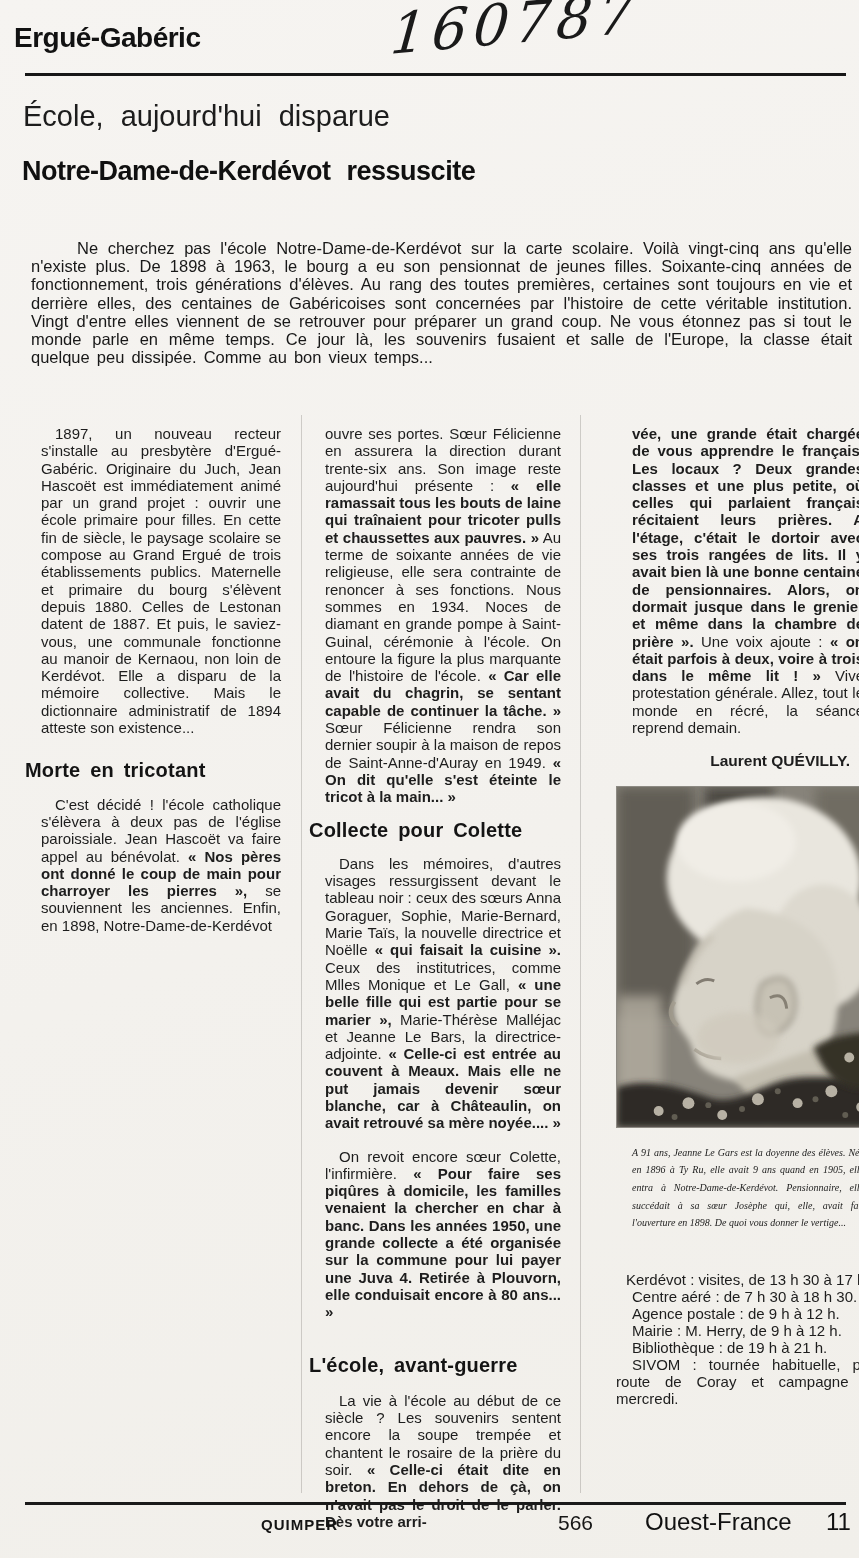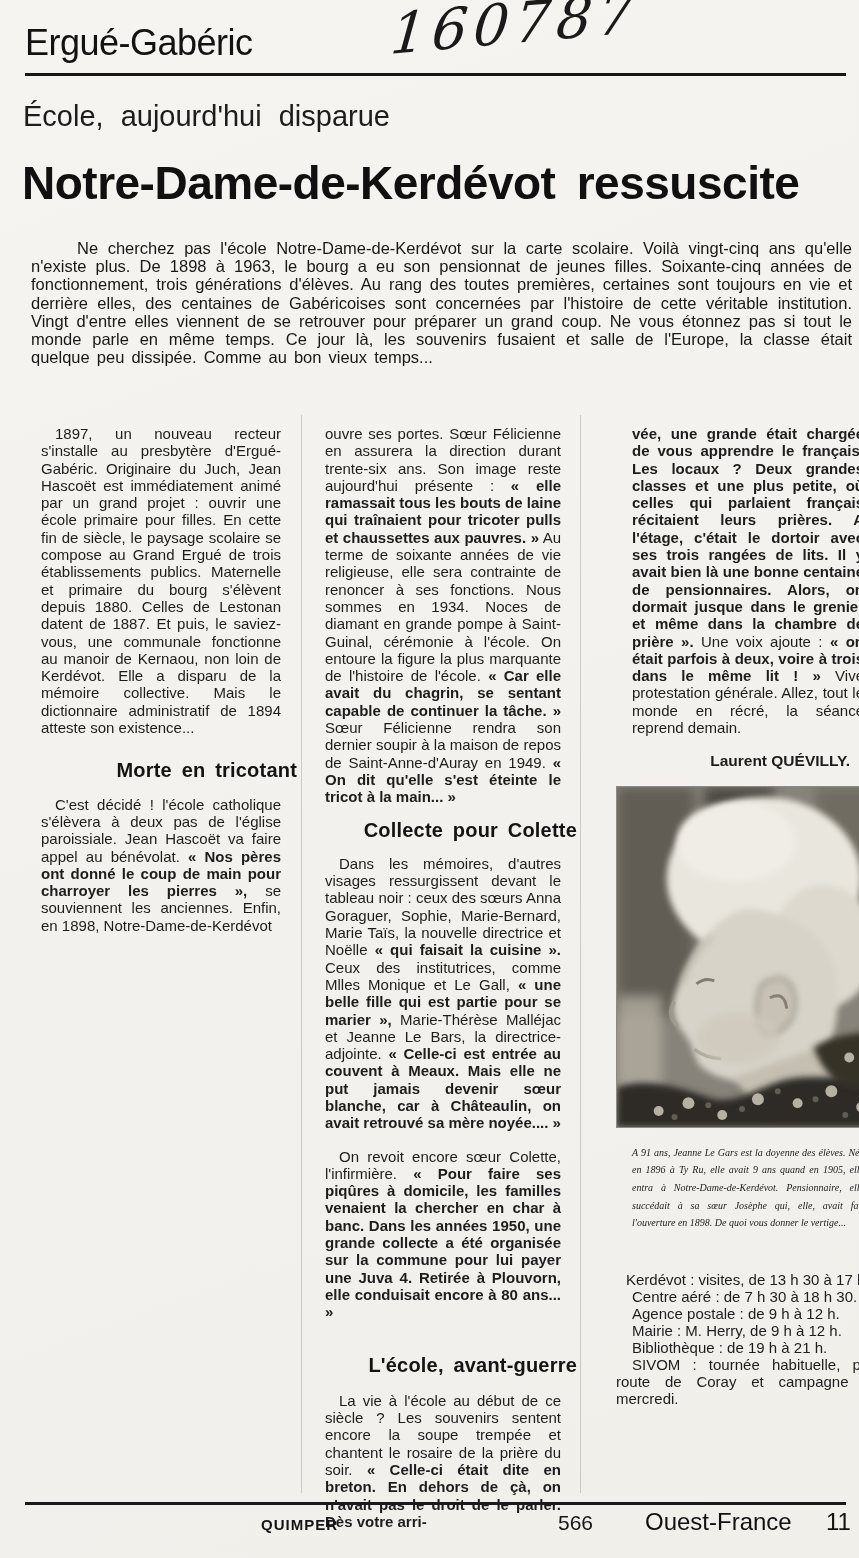--- a/index.html
+++ b/index.html
@@ -2,43 +2,43 @@
 <html lang="fr"><head>
 <meta charset="utf-8">
 <style>
   html,body{margin:0;padding:0;background:#e8e6e2;}
   .page{
     position:relative;width:859px;height:1558px;overflow:hidden;
     background:linear-gradient(160deg,#f6f4f1 0%,#f3f1ed 55%,#f1efea 100%);
     font-family:"Liberation Sans","DejaVu Sans",sans-serif;color:#1b1b1b;
   }
   
-  .kicker{position:absolute;left:25px;top:22px;font-size:36px;font-weight:normal;letter-spacing:-.5px;color:#121212;}
+  .kicker{position:absolute;left:14px;top:22px;font-size:28px;font-weight:bold;letter-spacing:-.5px;color:#121212;}
   .handwritten{
     position:absolute;left:388px;top:2px;font-family:"DejaVu Serif",serif;font-style:italic;
     font-size:56px;font-weight:400;color:#1a1a1a;letter-spacing:6px;
     transform:rotate(-5deg) skewX(-10deg);transform-origin:left bottom;
   }
   .rule-top{position:absolute;left:25px;top:73px;width:821px;height:3px;background:#171717;}
   .subtitle{position:absolute;left:23px;top:100px;font-size:29px;font-weight:400;word-spacing:9px;color:#1c1c1c;}
-  .headline{position:absolute;left:22px;top:156px;margin:0;font-size:46px;font-weight:bold;letter-spacing:-.5px;word-spacing:9px;color:#101010;}
+  .headline{position:absolute;left:22px;top:156px;margin:0;font-size:27px;font-weight:bold;letter-spacing:-.5px;word-spacing:9px;color:#101010;}
   
   .lede{
     position:absolute;left:25px;top:233px;width:821px;margin:6px;
     font-size:16.5px;line-height:18.2px;text-align:justify;text-indent:46px;word-spacing:2.5px;color:#181818;
   }
   
   .col{position:absolute;top:409px;font-size:15px;line-height:17.3px;text-align:justify;color:#1d1d1d;}
   .col-1{left:25px;width:272px;}
   .col-2{left:309px;width:268px;}
   .col-3{left:616px;width:264px;}
   .col p{margin:16px;text-indent:14px;}
   .col p.noindent{text-indent:0;}
   .b{font-weight:bold;}
-  .subhead{font-size:20px;font-weight:bold;text-align:right;letter-spacing:.2px;word-spacing:4px;margin:26px 0 15px;text-indent:0;color:#141414;}
+  .subhead{font-size:20px;font-weight:bold;text-align:left;letter-spacing:.2px;word-spacing:4px;margin:26px 0 15px;text-indent:0;color:#141414;}
   .col-2 .subhead.first{margin:12px 0 16px;}
   .col-2 .subhead.second{margin:36px 0 18px;}
   .byline{margin-top:5px;text-align:right;padding-right:14px;font-weight:bold;font-size:15.5px;text-indent:0;}
   
   .vrule{position:absolute;top:415px;width:1px;height:1078px;background:rgba(70,65,58,.22);}
   .vrule.v1{left:301px;}
   .vrule.v2{left:580px;}
   
   .photo{margin-top:14px;width:264px;height:342px;border:1px solid #8d8a83;box-sizing:border-box;background:#87847c;overflow:hidden;}
   .photo svg{display:block;width:100%;height:100%;}

